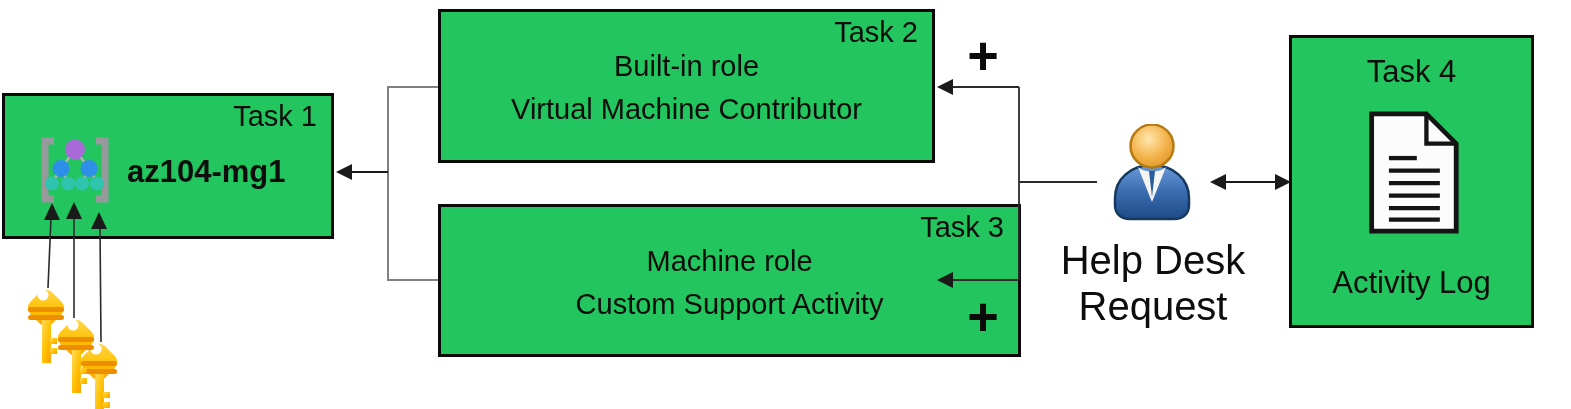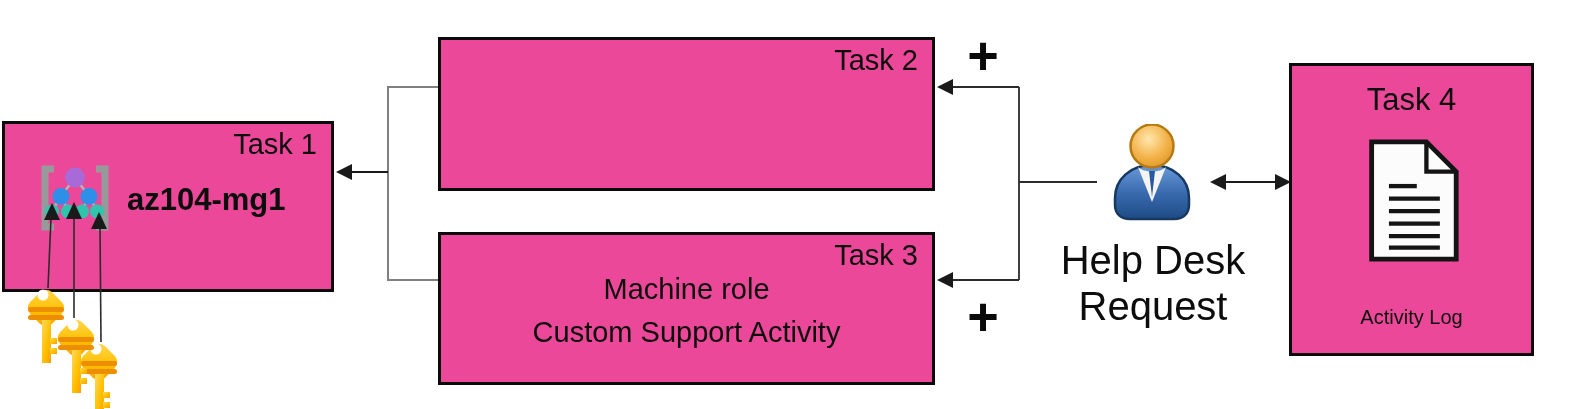--- a/index.html
+++ b/index.html
@@ -7,29 +7,28 @@
     position: relative;
     width: 1571px;
     height: 409px;
     background: #ffffff;
     overflow: hidden;
     font-family: "Liberation Sans", sans-serif;
     color: #0d0d0d;
   }
   .box {
     position: absolute;
-    background: #ec4899;
+    background: #22c55e;
     border: 3px solid #0a0a0a;
     box-sizing: border-box;
     z-index: 1;
-    margin-top: 28px;
-  }
-  #task1-box { left: 2px;    top: 93px;  width: 332px; height: 171px; }
+  }
+  #task1-box { left: 2px;    top: 93px;  width: 332px; height: 146px; }
   #task2-box { left: 438px;  top: 9px;   width: 497px; height: 154px; }
-  #task3-box { left: 438px;  top: 204px; width: 497px; height: 153px; }
+  #task3-box { left: 438px;  top: 204px; width: 583px; height: 153px; }
   #task4-box { left: 1289px; top: 35px;  width: 245px; height: 293px; padding-left: 48px; }
 
   .corner-label {
     position: absolute;
     top: 4px; right: 14px;
     font-size: 29px;
     white-space: nowrap;
   }
   .center-lines {
     position: absolute;
@@ -55,21 +54,21 @@
   }
   .doc-icon {
     position: absolute;
     left: 50%; top: 72px;
     transform: translateX(-50%);
   }
   .t4-caption {
     position: absolute;
     bottom: 24px; left: 0; right: 0;
     text-align: center;
-    font-size: 20px;
+    font-size: 31px;
   }
 
   .person-icon { position: absolute; left: 1102px; top: 124px; z-index: 2; }
   .person-label {
     position: absolute;
     left: 1057px; top: 237px; width: 192px;
     text-align: center;
     font-size: 40px;
     line-height: 46px;
     z-index: 2;
@@ -123,20 +122,24 @@
         <circle cx="35" cy="47.5" r="7" fill="#2ec4ad"></circle>
         <circle cx="49" cy="47.5" r="7" fill="#2ec4ad"></circle>
         <circle cx="64" cy="47.5" r="7" fill="#2ec4ad"></circle>
       </g>
     </svg>
     <div class="t1-name">az104-mg1</div>
   </div>
 
   <div class="box" id="task2-box">
     <div class="corner-label">Task 2</div>
+    <div class="center-lines">
+      <div>Built-in role</div>
+      <div>Virtual Machine Contributor</div>
+    </div>
   </div>
 
   <div class="box" id="task3-box">
     <div class="corner-label">Task 3</div>
     <div class="center-lines">
       <div>Machine role</div>
       <div>Custom Support Activity</div>
     </div>
   </div>
 

